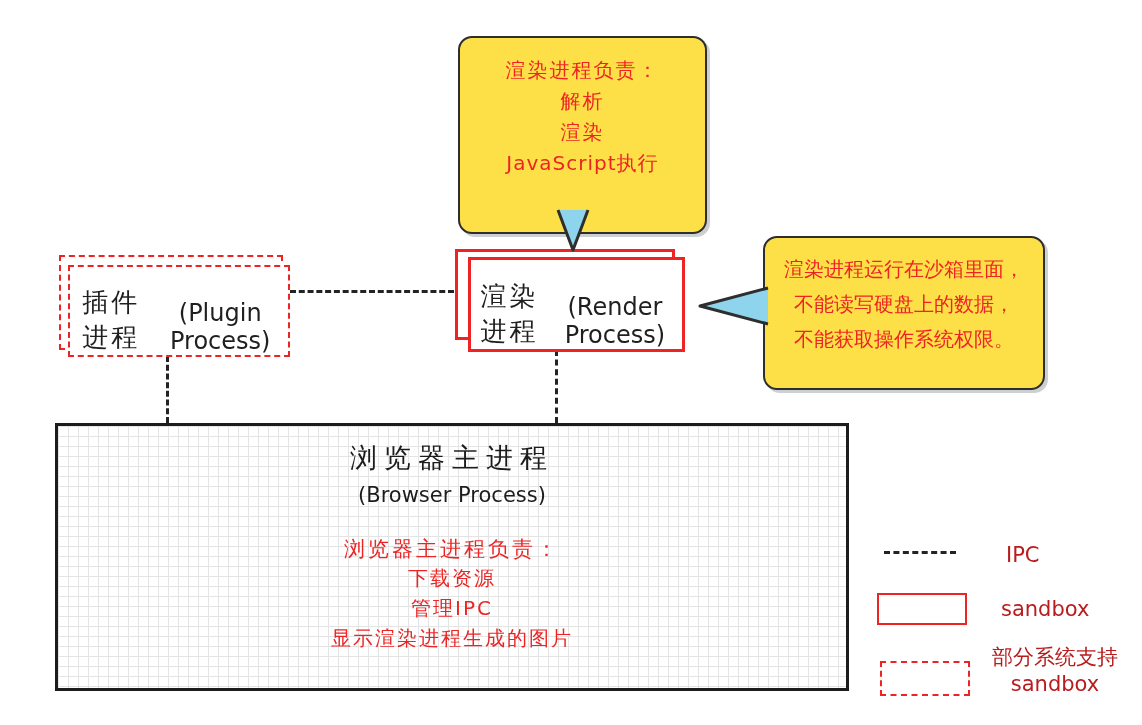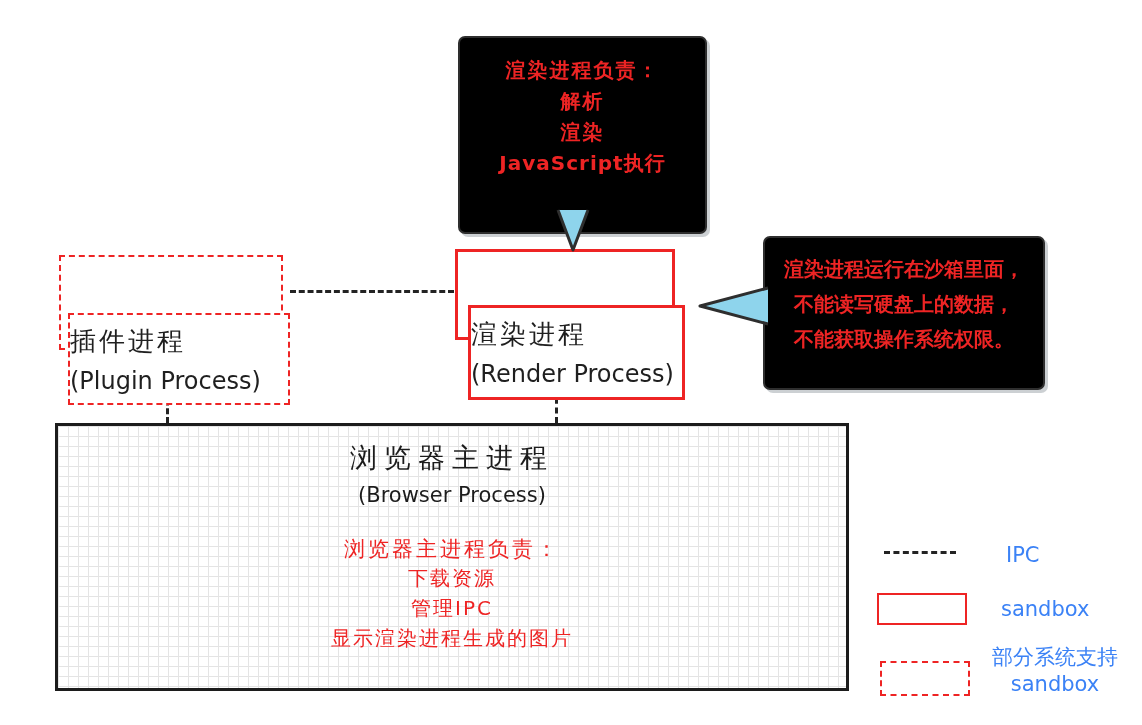--- a/index.html
+++ b/index.html
@@ -4,32 +4,32 @@
 <style>
   html,body{margin:0;padding:0;background:#ffffff;}
   #canvas{
     position:relative;width:1142px;height:725px;background:#ffffff;overflow:hidden;
     font-family:"DejaVu Sans","Liberation Sans",sans-serif;color:#1f1f1f;
   }
   .abs{position:absolute;}
 
   
   .bubble{
-    background:#000000;border:2.5px solid #2e2e2e;border-radius:7px;
+    background:#fde047;border:2.5px solid #2e2e2e;border-radius:14px;
     box-shadow:3px 3px 0 rgba(110,120,130,.35);
-    color:#ee2424;text-align:center;z-index:1;font-weight:bold;
+    color:#ee2424;text-align:center;z-index:1;
   }
   .bubble .line{white-space:nowrap;}
   .pointer{z-index:2;}
 
   
   .proc-back{background:#ffffff;z-index:1;}
   .proc-front{
-    background:#ffffff;z-index:2;display:flex;flex-direction:column;
-    align-items:flex-start;justify-content:center;text-align:center;margin-top:48px;
+    background:#ffffff;z-index:2;display:flex;flex-direction:row;
+    align-items:flex-end;justify-content:center;text-align:center;
   }
   .solid-red{border:3px solid #ee2424;}
   .dashed-red{border:2px dashed #ee2424;}
   .proc-title{font-size:26px;letter-spacing:3px;color:#1f1f1f;}
   .proc-sub{font-size:24px;margin-top:8px;color:#1f1f1f;}
 
   
   .dash-h{border-top:3px dashed #232323;height:0;}
   .dash-v{border-left:3px dashed #232323;width:0;}
 
@@ -39,21 +39,21 @@
     background-image:linear-gradient(#e4e4e4 1px,transparent 1px),
                      linear-gradient(90deg,#e4e4e4 1px,transparent 1px);
     background-size:10px 10px;text-align:center;z-index:0;
   }
   #browser-box .b-title{margin-top:14px;font-size:27px;letter-spacing:7px;color:#1c1c1c;}
   #browser-box .b-sub{margin-top:7px;font-size:21px;color:#1c1c1c;}
   #browser-box .b-duty-head{margin-top:28px;font-size:21px;letter-spacing:3px;color:#ee2424;}
   #browser-box .b-duty{font-size:20px;line-height:30px;color:#ee2424;letter-spacing:2px;}
 
   
-  .legend-label{font-size:21px;color:#3b82f6;white-space:nowrap;}
+  .legend-label{font-size:21px;color:#b91c1c;white-space:nowrap;}
   #legend-solid-rect{width:86px;height:28px;border:2px solid #ee2424;background:#ffffff;}
   #legend-dashed-rect{width:86px;height:31px;border:2px dashed #ee2424;background:#ffffff;}
   #legend-partial{width:170px;text-align:center;line-height:27px;}
 </style>
 </head>
 <body>
 
 <div id="canvas">
 
   <div class="bubble abs" style="left:458px;top:36px;width:245px;height:177px;padding-top:17px;">

